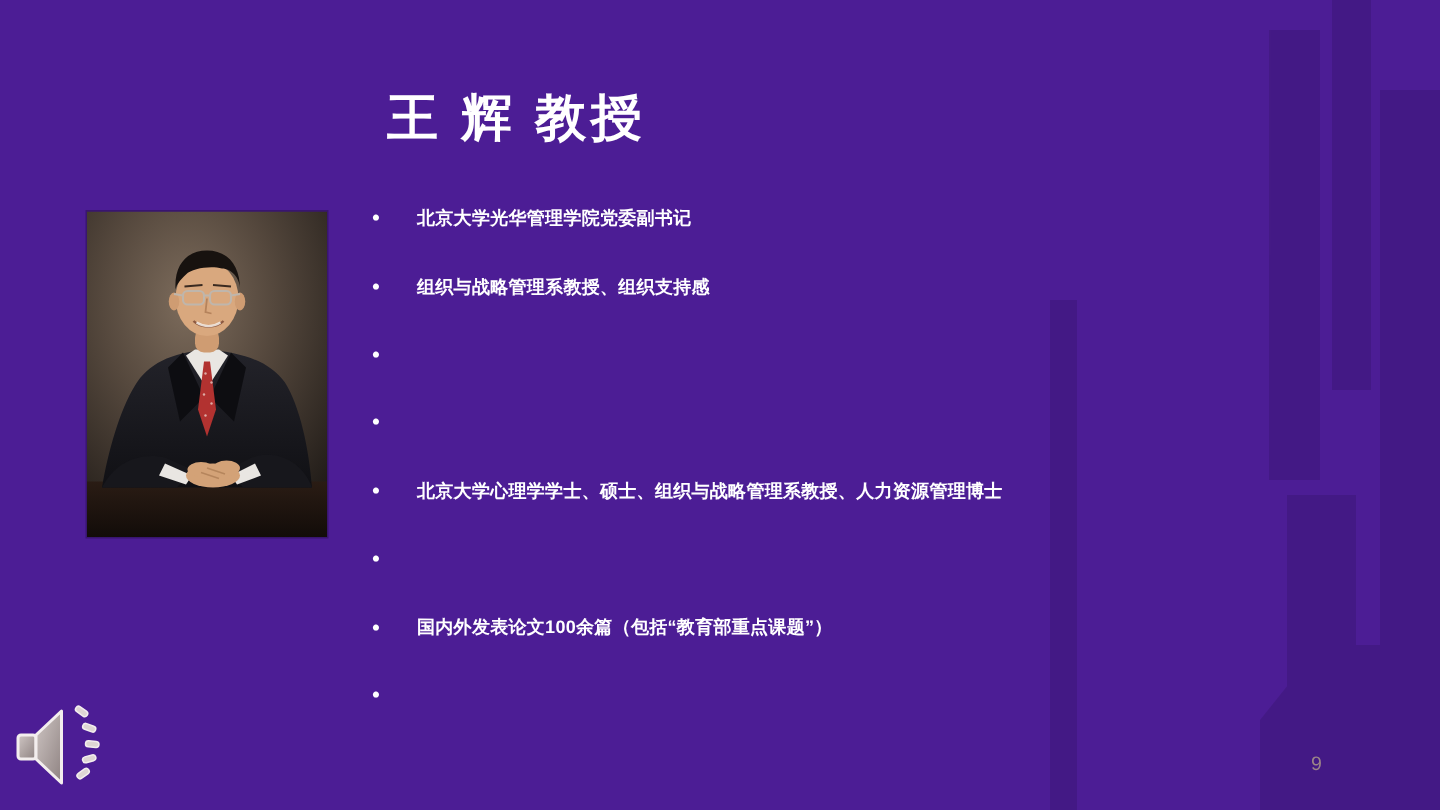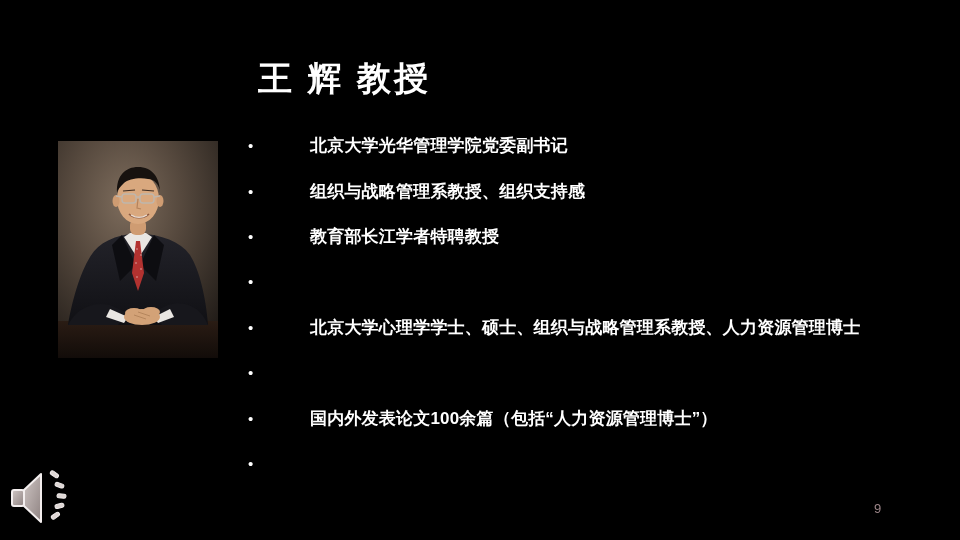--- a/index.html
+++ b/index.html
@@ -1,19 +1,19 @@
 <!DOCTYPE html>
 <html><head>
 <meta charset="utf-8">
 <style>
   html,body{margin:0;padding:0;background:#222;}
   .slide{
     position:relative;
     width:960px;height:540px;
-    background:#000000;
+    background:#4c1d95;
     overflow:hidden;
     font-family:"Liberation Sans","DejaVu Sans",sans-serif;
     margin:0 auto;
   }
   
   .watermark{position:absolute;top:0;left:0;width:960px;height:540px;pointer-events:none;}
   
   .title{
     position:absolute;left:258px;top:56px;
     color:#FFFFFF;font-size:34px;font-weight:bold;
@@ -29,22 +29,22 @@
     position:absolute;left:248px;top:123px;width:700px;
   }
   .bullet-row{
     height:45.4px;display:flex;align-items:center;
   }
   .bullet-dot{
     color:#FFFFFF;font-size:15px;width:10px;flex:0 0 10px;
     margin-right:20px;text-align:left;line-height:1;
   }
   .bullet-text{
-    color:#FFFFFF;font-size:17px;font-weight:bold;
-    white-space:nowrap;letter-spacing:0.2px;margin-left:32px;
+    color:#FFFFFF;font-size:12px;font-weight:bold;
+    white-space:nowrap;letter-spacing:0.2px;
   }
   
   .audio{position:absolute;left:8px;top:466px;width:64px;height:64px;}
   
   .page-number{
     position:absolute;left:874px;top:501px;
     color:#9C8588;font-size:13px;
   }
 </style>
 </head>
@@ -147,35 +147,34 @@
     <div class="bullet-row">
       <span class="bullet-dot">•</span>
       <span class="bullet-text">北京大学光华管理学院党委副书记</span>
     </div>
     <div class="bullet-row">
       <span class="bullet-dot">•</span>
       <span class="bullet-text">组织与战略管理系教授、组织支持感</span>
     </div>
     <div class="bullet-row">
       <span class="bullet-dot">•</span>
-      <span class="bullet-text">教育部长江学者特聘教授</span>
     </div>
     <div class="bullet-row">
       <span class="bullet-dot">•</span>
     </div>
     <div class="bullet-row">
       <span class="bullet-dot">•</span>
       <span class="bullet-text">北京大学心理学学士、硕士、组织与战略管理系教授、人力资源管理博士</span>
     </div>
     <div class="bullet-row">
       <span class="bullet-dot">•</span>
     </div>
     <div class="bullet-row">
       <span class="bullet-dot">•</span>
-      <span class="bullet-text">国内外发表论文100余篇（包括“人力资源管理博士”）</span>
+      <span class="bullet-text">国内外发表论文100余篇（包括“教育部重点课题”）</span>
     </div>
     <div class="bullet-row">
       <span class="bullet-dot">•</span>
     </div>
   </div>
 
   <svg class="audio" viewBox="0 0 64 64" aria-hidden="true">
     <defs>
       <linearGradient id="spk" x1="0" y1="0" x2="1" y2="1">
         <stop offset="0%" stop-color="#cfc6c4"></stop>

